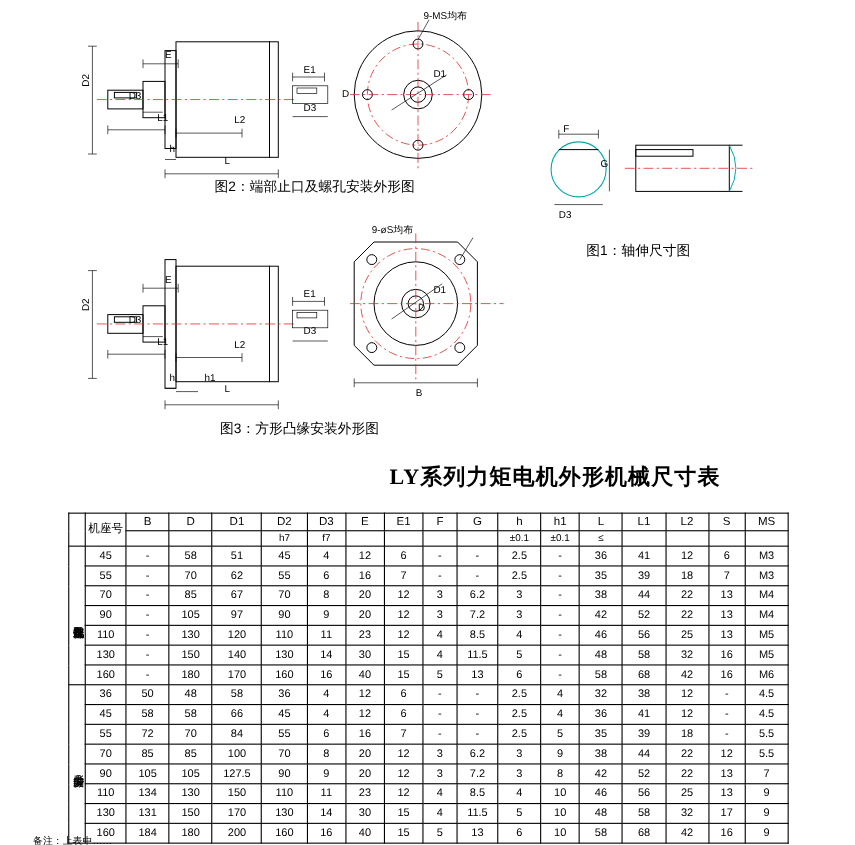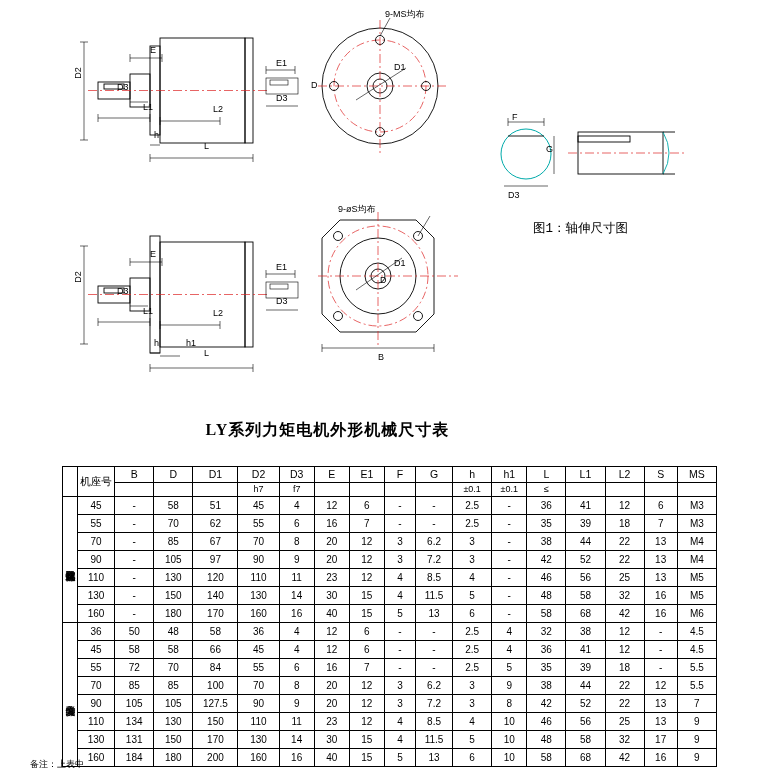--- a/index.html
+++ b/index.html
@@ -26,22 +26,22 @@
   .cap{
     position:absolute;
     font-size:12.5px;
     white-space:nowrap;
   }
 
   
   .maintitle{
     position:absolute;
     left:0;top:420px;width:655px;
-    text-align:center;
-    font-size:16px;
+    text-align:right;
+    font-size:20px;
     font-weight:bold;
     font-family:"Liberation Serif", serif;
     letter-spacing:1px;
   }
 
   
   .tablewrap{
     position:absolute;
     left:62px;top:466px;
     width:664px;
@@ -170,20 +170,21 @@
       <line x1="62" y1="20" x2="72" y2="2" stroke="#000" stroke-width="0.6"></line>
 
       <line x1="38" y1="84" x2="88" y2="52" stroke="#000" stroke-width="0.6"></line>
 
       <line x1="4" y1="96" x2="120" y2="96" stroke="#000" stroke-width="0"></line>
     </svg>
   </div>
   <span class="lbl" style="left:385px;top:8px;">9-MS均布</span>
   <span class="lbl" style="left:311px;top:80px;">D</span>
   <span class="lbl" style="left:394px;top:62px;">D1</span>
+  <div class="cap" style="left:195px;top:162px;">图2：端部止口及螺孔安装外形图</div>
 
   <div class="draw" style="left:490px;top:112px;">
     <svg width="220" height="80" viewBox="0 0 220 80">
       <g fill="none" stroke="#000" stroke-width="0.9">
 
         <circle cx="36" cy="42" r="25" stroke="#0aa" stroke-width="1"></circle>
         <line x1="18" y1="24" x2="54" y2="24" stroke="#000"></line>
 
         <rect x="88" y="20" width="85" height="42"></rect>
         <rect x="88" y="24" width="52" height="6"></rect>
@@ -200,21 +201,21 @@
 
         <line x1="64" y1="24" x2="64" y2="62"></line>
 
         <line x1="14" y1="74" x2="58" y2="74"></line>
       </g>
     </svg>
   </div>
   <span class="lbl" style="left:512px;top:112px;">F</span>
   <span class="lbl" style="left:546px;top:144px;">G</span>
   <span class="lbl" style="left:508px;top:190px;">D3</span>
-  <div class="cap" style="left:533px;top:220px;font-family:Liberation Mono, monospace;">图1：轴伸尺寸图</div>
+  <div class="cap" style="left:533px;top:220px;">图1：轴伸尺寸图</div>
 
   <div class="draw" style="left:70px;top:222px;">
     <svg width="260" height="160" viewBox="0 0 260 160">
       <g fill="none" stroke="#000" stroke-width="0.9">
         <rect x="90" y="20" width="85" height="105"></rect>
         <rect x="80" y="14" width="10" height="117"></rect>
         <rect x="175" y="20" width="8" height="105"></rect>
         <rect x="60" y="56" width="20" height="33"></rect>
         <rect x="28" y="64" width="32" height="17"></rect>
         <rect x="34" y="66" width="20" height="5"></rect>
@@ -281,20 +282,21 @@
         <line x1="4" y1="136" x2="116" y2="136"></line>
         <line x1="4" y1="132" x2="4" y2="140"></line>
         <line x1="116" y1="132" x2="116" y2="140"></line>
       </g>
     </svg>
   </div>
   <span class="lbl" style="left:338px;top:203px;">9-øS均布</span>
   <span class="lbl" style="left:380px;top:275px;">D</span>
   <span class="lbl" style="left:394px;top:258px;">D1</span>
   <span class="lbl" style="left:378px;top:352px;">B</span>
+  <div class="cap" style="left:200px;top:382px;">图3：方形凸缘安装外形图</div>
 
   <div class="maintitle">LY系列力矩电机外形机械尺寸表</div>
 
   <div class="tablewrap">
     <table>
       <tbody id="tbody">
           <tr class="hdr">
             <td rowspan="2" class="sidecell"></td>
             <td class="jzh" rowspan="2" style="width: 36px;">机座号</td>
             <td style="width: 38px;">B</td>

